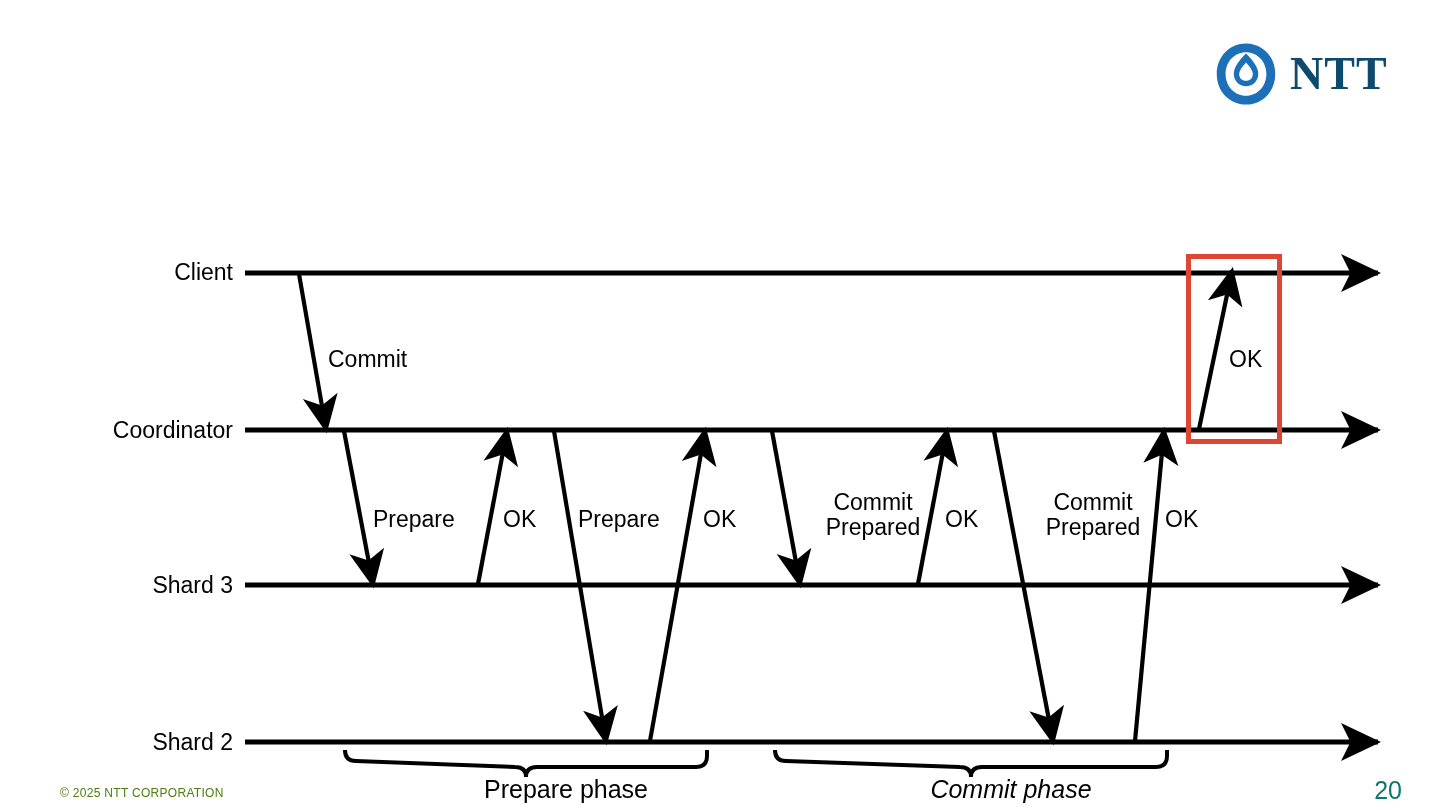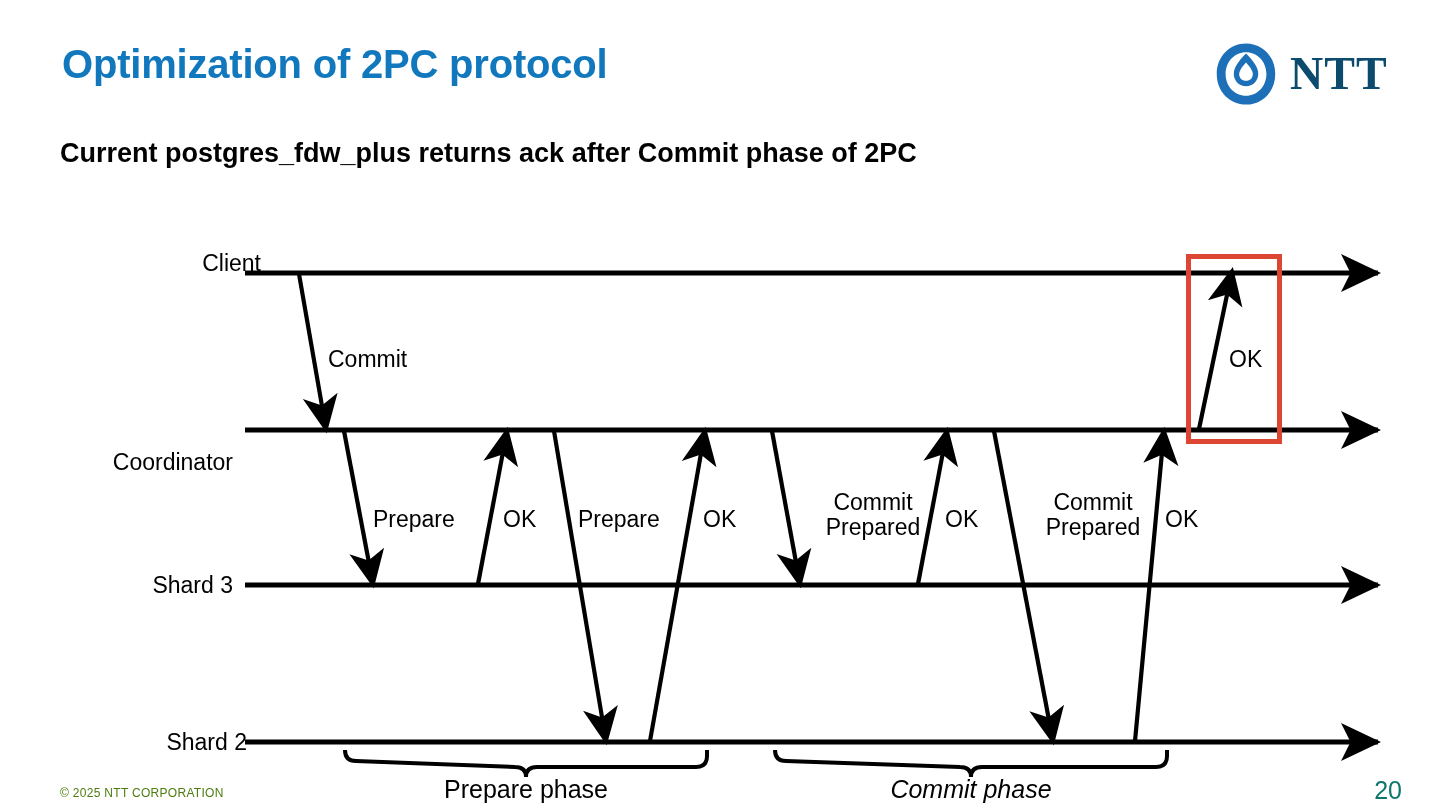--- a/index.html
+++ b/index.html
@@ -62,35 +62,34 @@
     position:absolute;
     font-size:23px;color:#000;
     white-space:nowrap;line-height:1.0;margin-top:8px;
   }
   .msg-label.two-line{line-height:1.08;white-space:normal;text-align:center;}
   .phase-label{
     position:absolute;
     font-size:25px;color:#000;
     white-space:nowrap;
     transform:translateX(-50%);
+    margin-left:40px;
   }
   .hl-box{
     position:absolute;
     border:5px solid #DC4633;
     box-sizing:border-box;
     background:transparent;
   }
 </style>
 </head>
 <body>
 
 <div class="slide">
 
-  <div class="slide-title">Optimization of 2PC protocol</div>
-  <div class="subtitle">Current postgres_fdw_plus returns ack after Commit phase of 2PC</div>
 
   <div class="logo">
     <svg class="logo-mark" viewBox="0 0 100 100">
       <path d="M50 5 C26 5 7 24 7 50 C7 76 26 95 50 95 C74 95 93 76 93 50 C93 24 74 5 50 5 Z
                M50 18 C67 18 80 32 80 50 C80 68 67 82 50 82 C33 82 20 68 20 50 C20 32 33 18 50 18 Z" fill="#1D70B8" fill-rule="evenodd"></path>
       <path d="M50 20 C60 30 68 40 68 50 C68 60 60 68 50 68 C40 68 32 60 32 50 C32 40 40 30 50 20 Z" fill="#1D70B8"></path>
       <path d="M50 33 C56 40 60 45 60 50 C60 56 56 60 50 60 C44 60 40 56 40 50 C40 45 44 40 50 33 Z" fill="#ffffff"></path>
     </svg>
     <div class="logo-word">NTT</div>
   </div>
@@ -122,24 +121,24 @@
         <line x1="1135" y1="741" x2="1164" y2="431" stroke="#000" stroke-width="4.2" marker-end="url(#ahm)"></line>
         <line x1="1199" y1="429" x2="1232" y2="271" stroke="#000" stroke-width="4.2" marker-end="url(#ahm)"></line>
       </g>
     <g id="braces">
         <path d="M 345 750 q 0 11 11 11 L 515 767 q 11 0 11 10 q 0 -10 11 -10 L 696 767 q 11 0 11 -11 L 707 750" fill="none" stroke="#000" stroke-width="4"></path>
         <path d="M 775 750 q 0 11 11 11 L 960 767 q 11 0 11 10 q 0 -10 11 -10 L 1156 767 q 11 0 11 -11 L 1167 750" fill="none" stroke="#000" stroke-width="4"></path>
       </g>
   </svg>
 
   <div id="lane-labels">
-      <div class="lane-label" style="top: 263px; left: 0px; width: 233px; padding-left: 28px;">Client</div>
-      <div class="lane-label" style="top: 430px; left: 0px; width: 233px; margin-top: 32px;">Coordinator</div>
+      <div class="lane-label" style="top: 272px; left: 0px; width: 233px;">Client</div>
+      <div class="lane-label" style="top: 430px; left: 0px; width: 233px;">Coordinator</div>
       <div class="lane-label" style="top: 585px; left: 0px; width: 233px;">Shard 3</div>
-      <div class="lane-label" style="top: 742px; left: 14px; width: 233px;">Shard 2</div>
+      <div class="lane-label" style="top: 742px; left: 0px; width: 233px;">Shard 2</div>
     </div>
   <div id="msg-labels">
       <div class="msg-label" style="left: 328px; top: 340px;">Commit</div>
       <div class="msg-label" style="left: 373px; top: 500px;">Prepare</div>
       <div class="msg-label" style="left: 503px; top: 500px;">OK</div>
       <div class="msg-label" style="left: 578px; top: 500px;">Prepare</div>
       <div class="msg-label" style="left: 703px; top: 500px;">OK</div>
       <div class="msg-label two-line" style="left: 800px; top: 482px; transform: translateX(-2px); width: 150px;">Commit<br>Prepared</div>
       <div class="msg-label" style="left: 945px; top: 500px;">OK</div>
       <div class="msg-label two-line" style="left: 1020px; top: 482px; transform: translateX(-2px); width: 150px;">Commit<br>Prepared</div>

